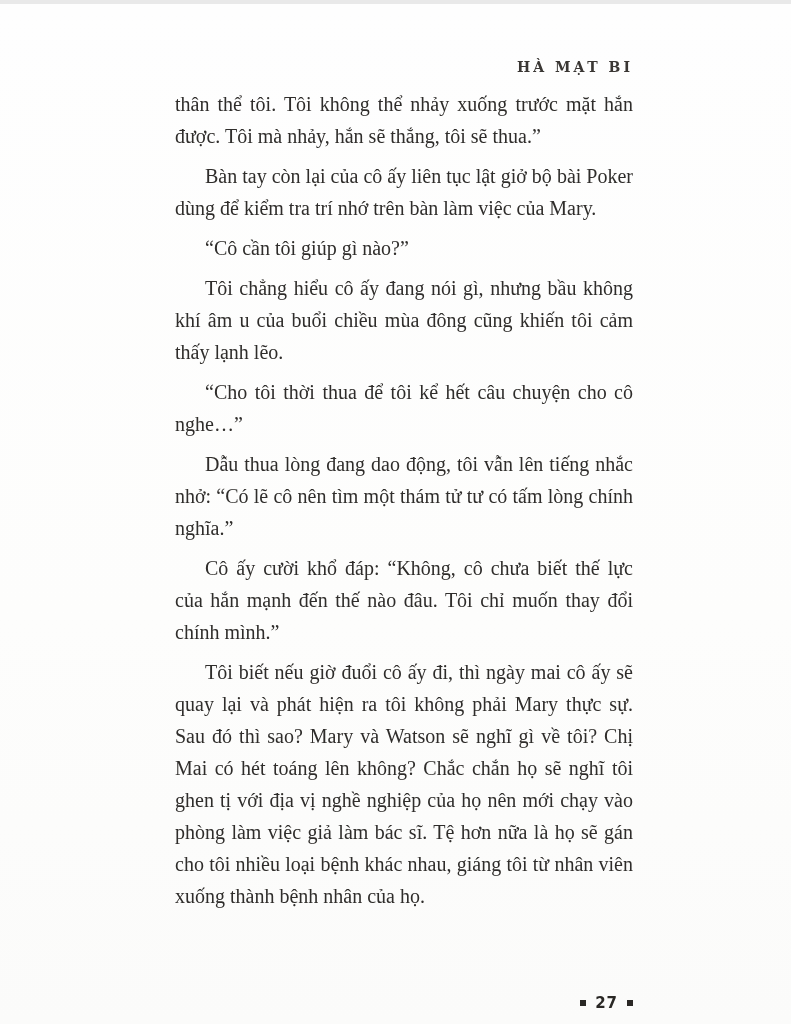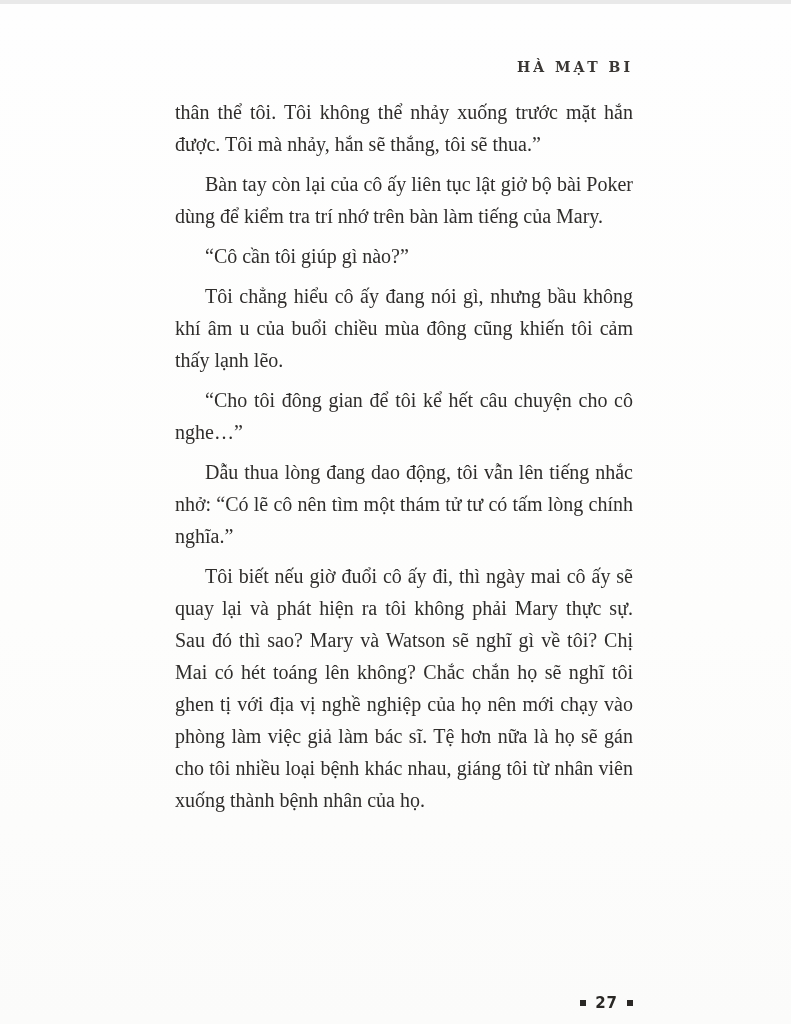--- a/index.html
+++ b/index.html
@@ -25,21 +25,21 @@
     font-family: "DejaVu Serif", serif;
     font-size: 14px;
     font-weight: 600;
     letter-spacing: 3px;
     color: #3a3734;
     font-variant: small-caps;
     white-space: nowrap;
   }
   .body-text {
     position: absolute;
-    top: 92px;
+    top: 84px;
     left: 175px;
     width: 458px;
     font-family: "Liberation Serif", serif;
     font-size: 20px;
     line-height: 32px;
     text-align: justify;
     color: #2f2d2b;
   }
   .body-text p {
     margin: 0;
@@ -77,25 +77,26 @@
 </style>
 </head>
 <body>
 
 <div class="book-page">
 
   <div class="running-header">HÀ MẠT BI</div>
 
   <div class="body-text">
     <p class="continued">thân thể tôi. Tôi không thể nhảy xuống trước mặt hắn được. Tôi mà nhảy, hắn sẽ thắng, tôi sẽ thua.”</p>
-    <p>Bàn tay còn lại của cô ấy liên tục lật giở bộ bài Poker dùng để kiểm tra trí nhớ trên bàn làm tiếng của Mary.</p>
+    <p>Bàn tay còn lại của cô ấy liên tục lật giở bộ bài Poker dùng để kiểm tra trí nhớ trên bàn làm việc của Mary.</p>
     <p>“Cô cần tôi giúp gì nào?”</p>
     <p>Tôi chẳng hiểu cô ấy đang nói gì, nhưng bầu không khí âm u của buổi chiều mùa đông cũng khiến tôi cảm thấy lạnh lẽo.</p>
-    <p>“Cho tôi đông gian để tôi kể hết câu chuyện cho cô nghe…”</p>
+    <p>“Cho tôi thời thua để tôi kể hết câu chuyện cho cô nghe…”</p>
     <p>Dẫu thua lòng đang dao động, tôi vẫn lên tiếng nhắc nhở: “Có lẽ cô nên tìm một thám tử tư có tấm lòng chính nghĩa.”</p>
+    <p>Cô ấy cười khổ đáp: “Không, cô chưa biết thế lực của hắn mạnh đến thế nào đâu. Tôi chỉ muốn thay đổi chính mình.”</p>
     <p>Tôi biết nếu giờ đuổi cô ấy đi, thì ngày mai cô ấy sẽ quay lại và phát hiện ra tôi không phải Mary thực sự. Sau đó thì sao? Mary và Watson sẽ nghĩ gì về tôi? Chị Mai có hét toáng lên không? Chắc chắn họ sẽ nghĩ tôi ghen tị với địa vị nghề nghiệp của họ nên mới chạy vào phòng làm việc giả làm bác sĩ. Tệ hơn nữa là họ sẽ gán cho tôi nhiều loại bệnh khác nhau, giáng tôi từ nhân viên xuống thành bệnh nhân của họ.</p>
   </div>
 
   <div class="page-footer">
     <span class="footer-square"></span><span class="folio-number">27</span><span class="footer-square"></span>
   </div>
 
 </div>
 
 </body></html>

